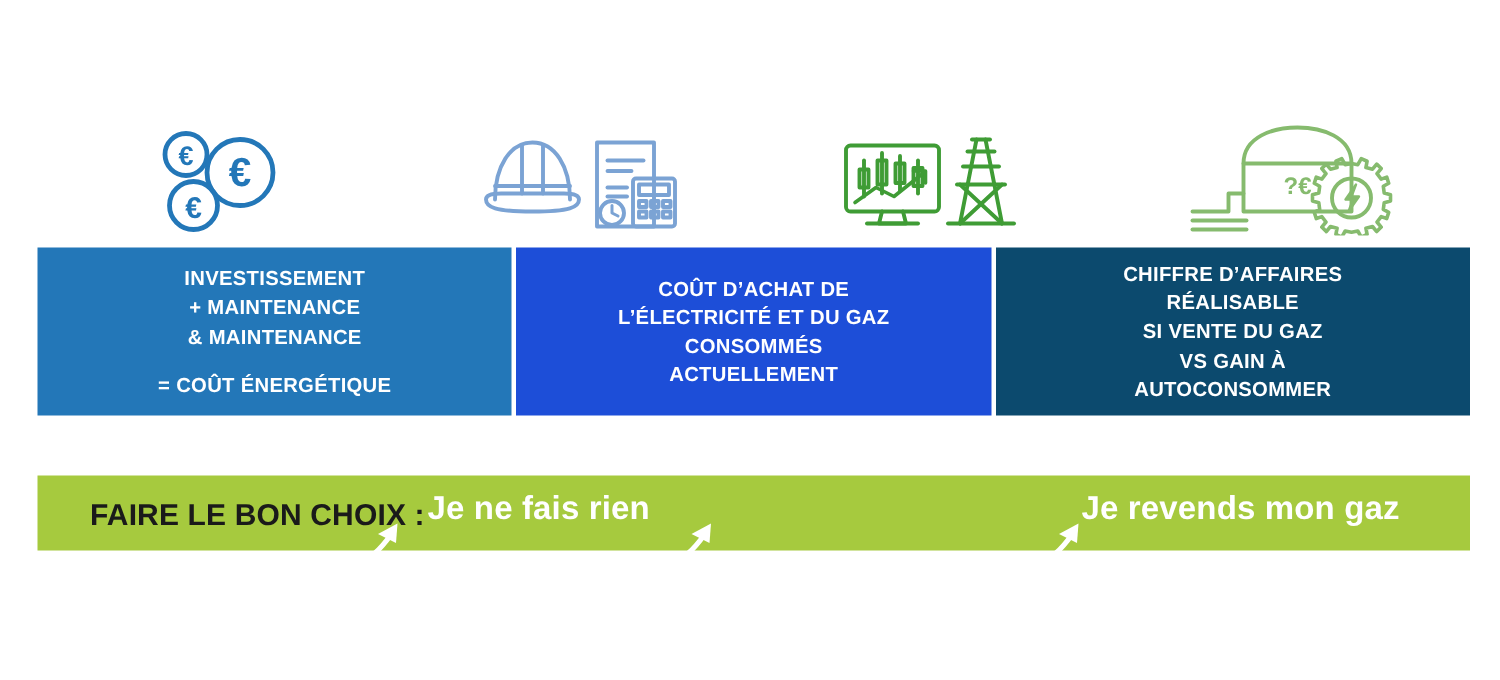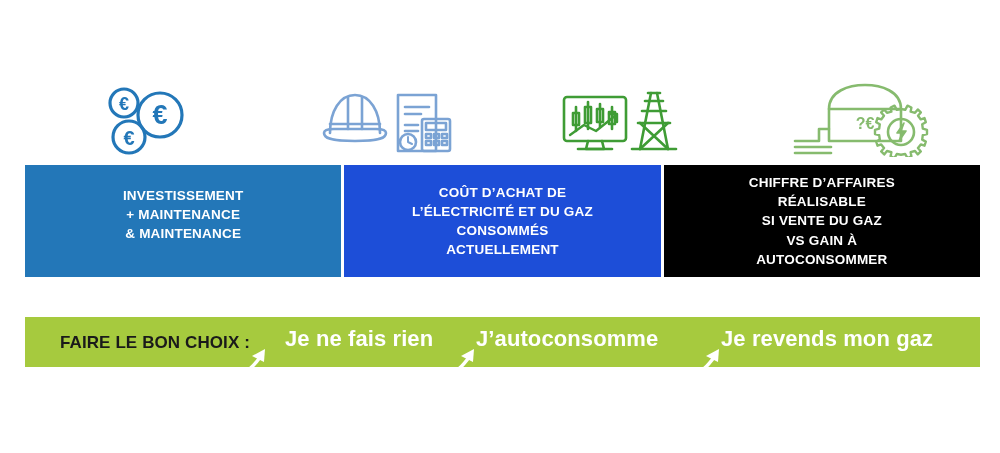--- a/index.html
+++ b/index.html
@@ -73,35 +73,35 @@
   .bar-bg {
     position: absolute;
     inset: 0;
   }
   .bar-label {
     position: absolute;
     left: 35px;
     top: 16px;
     color: #1a1a1a;
     font-weight: bold;
-    font-size: 17px;
+    font-size: 20px;
     letter-spacing: 0.1px;
     white-space: nowrap;
   }
   .choice {
     position: absolute;
     top: 9px;
     color: #ffffff;
     font-weight: bold;
     font-size: 22px;
     letter-spacing: 0.1px;
     white-space: nowrap;
   }
   .choice-1 { left: 260px; }
-  .choice-2 { left: 451px; }
+  .choice-2 { left: 451px; margin-top: 38px; }
   .choice-3 { left: 696px; }
 
   .arrow {
     position: absolute;
     width: 34px;
     height: 34px;
   }
   .arrow-1 { left: 212px; top: 26px; }
   .arrow-2 { left: 421px; top: 26px; }
   .arrow-3 { left: 666px; top: 26px; }
@@ -215,31 +215,32 @@
     </div>
   </div>
 
   <div class="box-row">
 
     <div class="box" style="background:#2377b8">
       <div class="line">INVESTISSEMENT</div>
       <div class="line">+ MAINTENANCE</div>
       <div class="line">&amp; MAINTENANCE</div>
       <div class="spacer"></div>
+      <div class="line">= COÛT ÉNERGÉTIQUE</div>
     </div>
 
 
     <div class="box" style="background:#1d4ed8">
       <div class="line">COÛT D’ACHAT DE</div>
       <div class="line">L’ÉLECTRICITÉ ET DU GAZ</div>
       <div class="line">CONSOMMÉS</div>
       <div class="line">ACTUELLEMENT</div>
     </div>
 
-    <div class="box" style="background:#000000">
+    <div class="box" style="background:#0c4a6e">
       <div class="line">CHIFFRE D’AFFAIRES</div>
       <div class="line">RÉALISABLE</div>
       <div class="line">SI VENTE DU GAZ</div>
       <div class="line">VS GAIN À</div>
       <div class="line">AUTOCONSOMMER</div>
     </div>
   </div>
 
   <div class="bar">
     <div class="bar-bg" style="background:#a6ca3e"></div>

